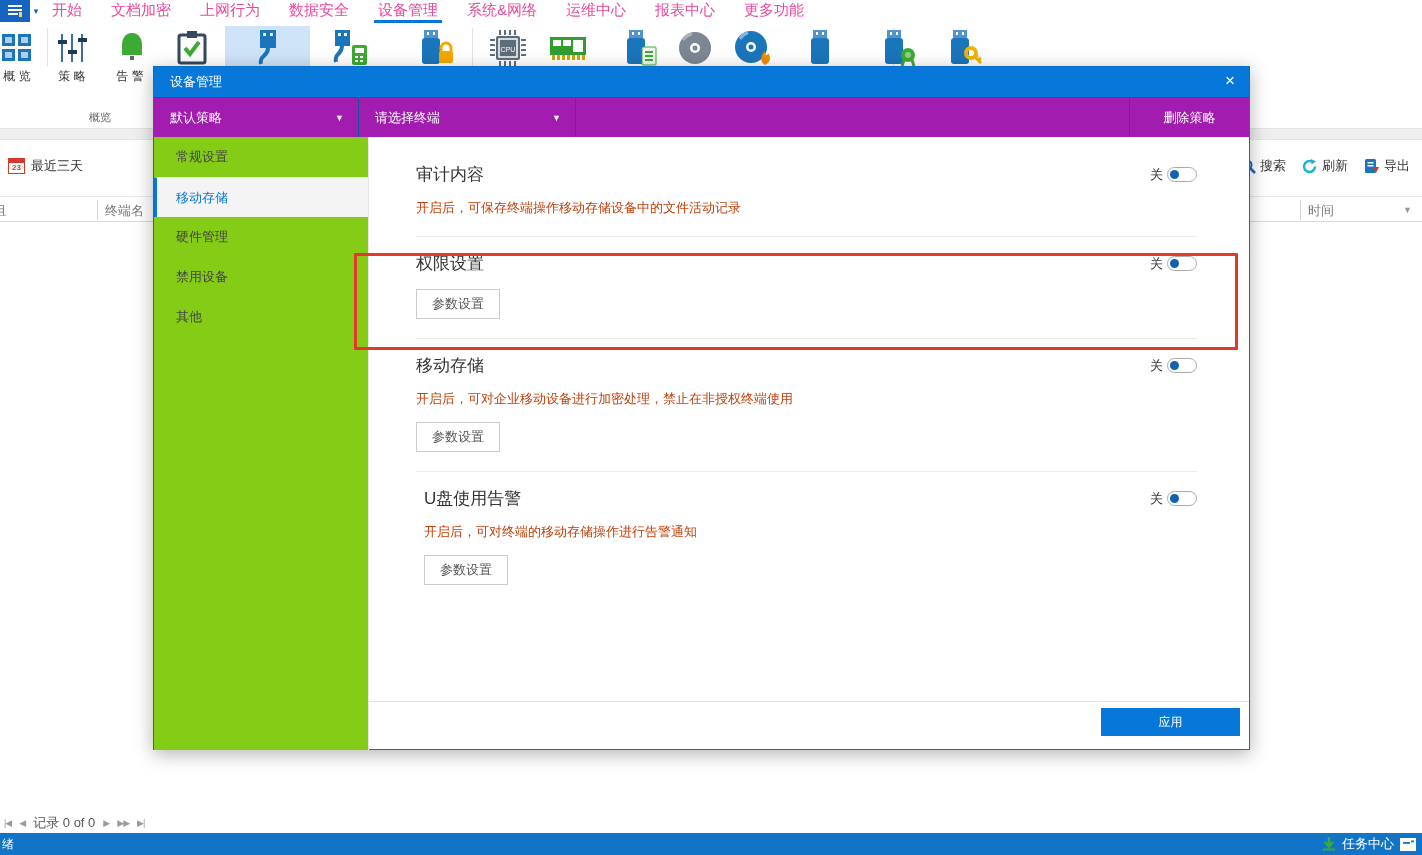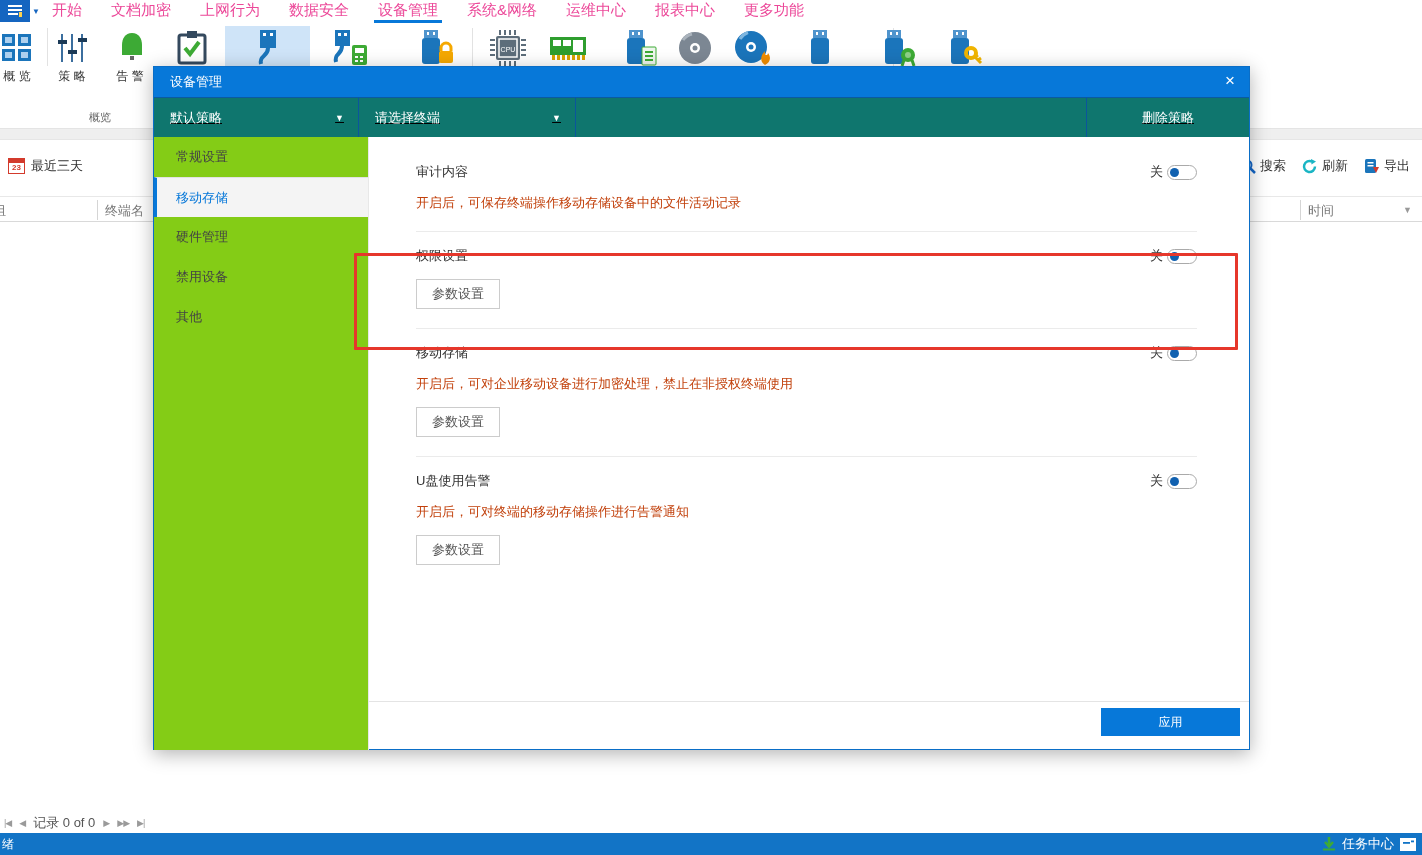--- a/index.html
+++ b/index.html
@@ -53,43 +53,43 @@
   #status-left { margin-left:2px; }
   #status-right { position:absolute; right:6px; display:flex; align-items:center; gap:6px; }
   #task-center { font-size:13px; color:#fff; cursor:pointer; }
 
   
   #dialog { position:absolute; left:153px; top:66px; width:1097px; height:684px; background:#fff;
             border:1px solid #0a6ec7; box-shadow:0 4px 18px rgba(0,0,0,.30); z-index:10; }
   #dlg-titlebar { height:30px; background:#0778d9; display:flex; align-items:center; position:relative; }
   #dlg-title { color:#fff; font-size:13px; margin-left:16px; }
   #dlg-close { position:absolute; right:14px; top:4px; color:#fff; font-size:17px; cursor:pointer; line-height:20px; }
-  #dlg-selrow { height:40px; background:#0f766e; border-top:1px solid #0b5aa0; display:flex;text-decoration:underline; }
+  #dlg-selrow { height:40px; background:#a21caf; border-top:1px solid #0b5aa0; display:flex; }
   .dlg-dd { display:flex; align-items:center; justify-content:space-between; padding:0 14px 0 16px;
             color:#fff; font-size:13px; cursor:pointer; }
   .dlg-dd .dd-caret { font-size:9px; color:#fff; }
   #dd-policy { width:205px; border-right:1px solid #0b559c; }
   #dd-terminal { width:217px; border-right:1px solid #0b559c; }
   #dlg-sel-spacer { flex:1; }
-  #btn-delete { width:163px; border-left:1px solid #0b559c; color:#fff; font-size:13px;
+  #btn-delete { width:120px; border-left:1px solid #0b559c; color:#fff; font-size:13px;
                 display:flex; align-items:center; justify-content:center; cursor:pointer; }
 
   #dlg-body { display:flex; height:613px; position:relative; }
   #dlg-sidebar { width:215px; background:#84cc16; border-right:1px solid #e8e8e8; }
   .side-item { height:40px; display:flex; align-items:center; padding-left:22px; font-size:13px;
                color:#444; cursor:pointer; }
   .side-item.selected { background:#f4f4f4; color:#0778d9; border-left:3px solid #0778d9;
                         border-top:1px solid #e2e2e2; padding-left:19px; }
 
   #dlg-content { flex:1; padding:26px 52px 0 47px; }
   .section { border-bottom:1px solid #ebebeb; padding:15px 0 19px 0; }
   .section:first-child { padding-top:0; }
-  .section.last { border-bottom:none; }
+  .section.last { border-bottom:none;margin-left:8px; }
   .sec-head { display:flex; align-items:center; justify-content:space-between; }
-  .sec-title { font-size:13px; color:#333; }
+  .sec-title { font-size:17px; color:#333; }
   .toggle-wrap { display:flex; align-items:center; gap:4px; cursor:pointer; }
   .toggle-state { font-size:13px; color:#333; }
   .toggle { width:30px; height:15px; border:1px solid #aaa; border-radius:8px; background:#fff; position:relative; }
   .toggle .dot { position:absolute; left:2px; top:2px; width:9px; height:9px; border-radius:50%; background:#1161b0; }
   .sec-desc { font-size:13px; color:#c2410c; margin-top:13px; }
   .param-btn { margin-top:14px; display:inline-block; font-size:13px; color:#555; background:#fff;
                border:1px solid #ccc; padding:5px 15px; cursor:pointer; }
 
   #red-box { position:absolute; left:200px; top:186px; width:884px; height:97px;
              border:3px solid #e6372b; z-index:12; pointer-events:none; border-radius:1px; }

